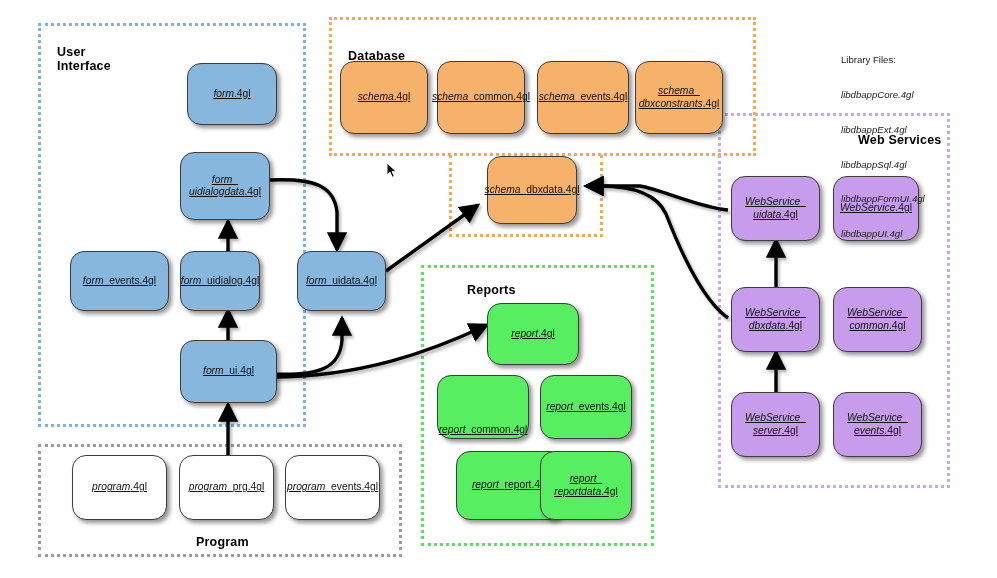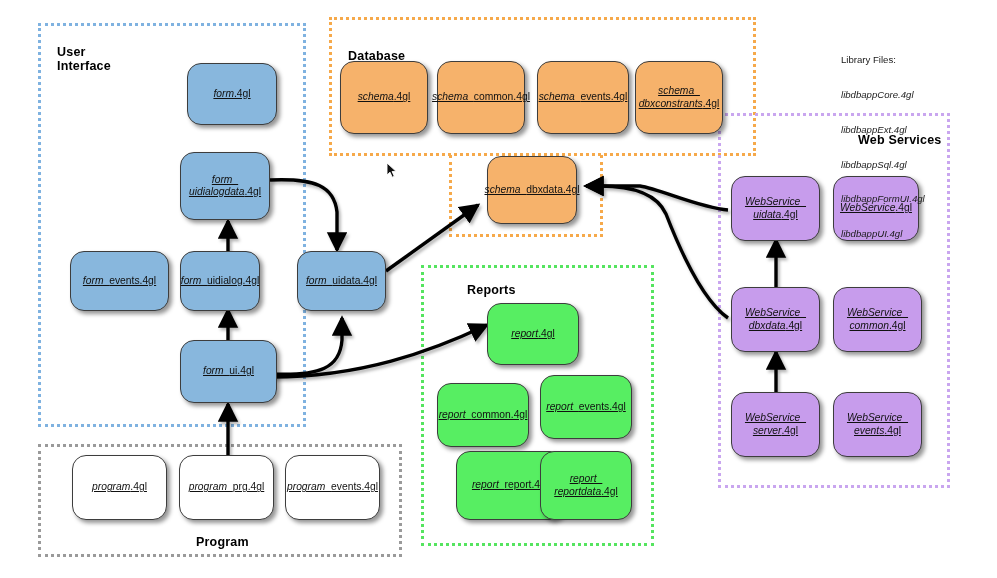--- a/index.html
+++ b/index.html
@@ -142,21 +142,21 @@
   </div>
 
   <div class="node orange" style="left:487px;top:156px;width:90px;height:68px;">
     <span class="nm"><i>schema_</i>dbxdata.4gl</span>
   </div>
 
   <div class="node green" style="left:487px;top:303px;width:92px;height:62px;">
     <span class="nm"><i>report</i>.4gl</span>
   </div>
 
-  <div class="node green" style="left:437px;top:383px;width:92px;height:64px;">
+  <div class="node green" style="left:437px;top:375px;width:92px;height:64px;align-items:flex-end;">
     <span class="nm"><i>report_</i>common.4gl</span>
   </div>
 
   <div class="node green" style="left:540px;top:375px;width:92px;height:64px;">
     <span class="nm"><i>report_</i>events.4gl</span>
   </div>
 
   <div class="node green" style="left:456px;top:451px;width:108px;height:69px;">
     <span class="nm"><i>report_</i>report.4gl</span>
   </div>

